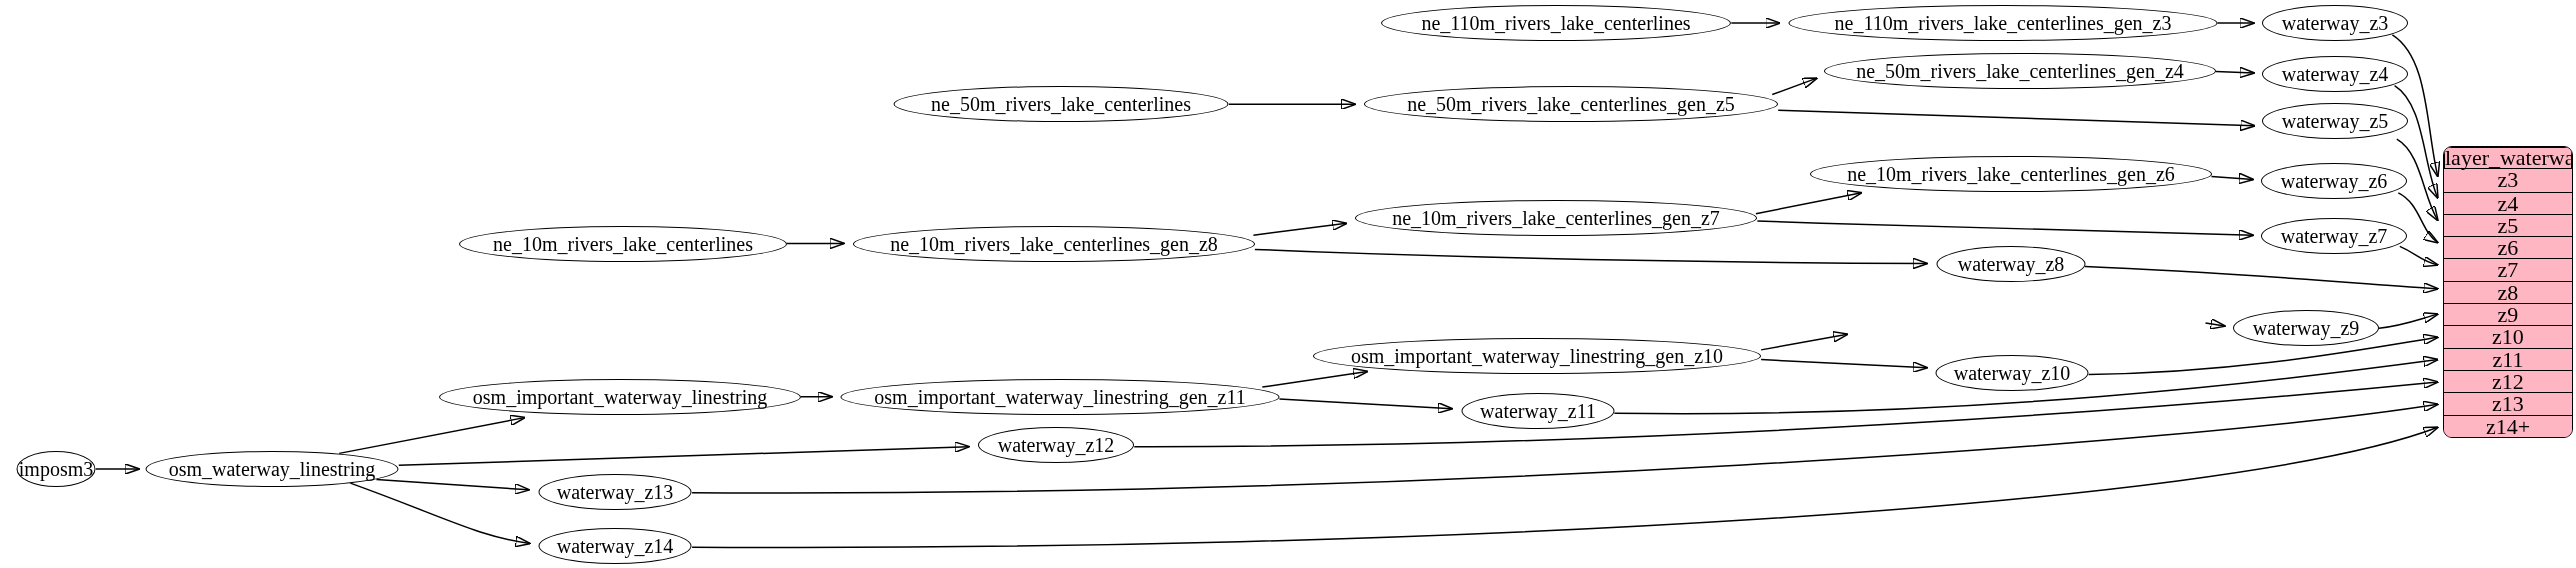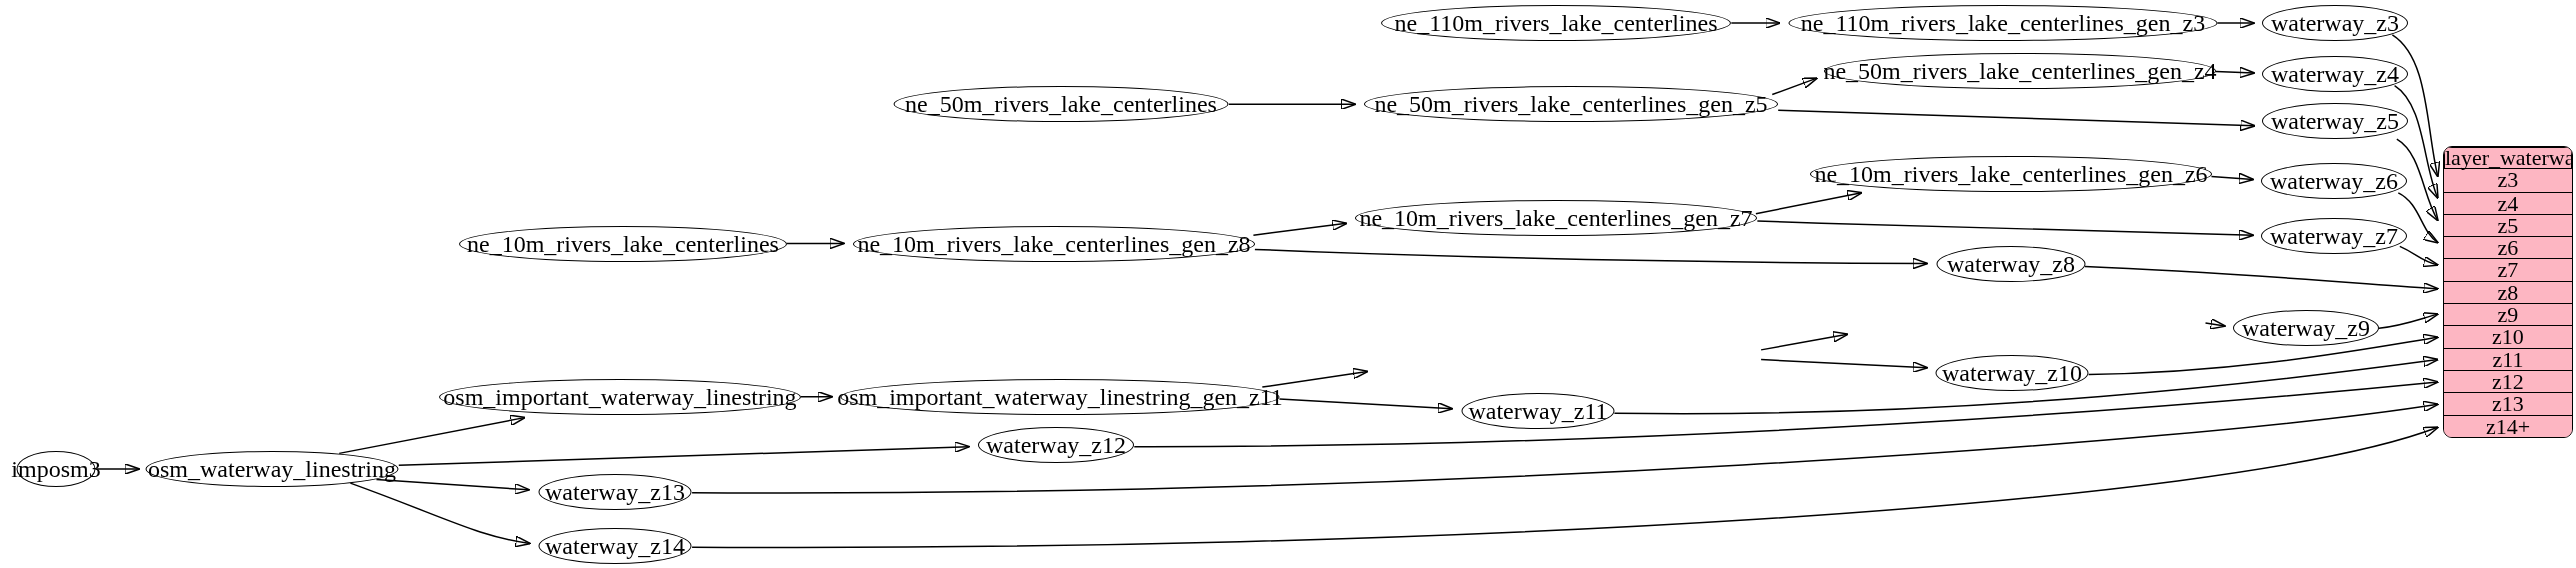--- a/index.html
+++ b/index.html
@@ -3,21 +3,21 @@
 <meta charset="utf-8">
 <style>
   html,body{margin:0;padding:0;background:#ffffff;}
   #canvas{position:relative;width:2576px;height:568px;background:#ffffff;overflow:hidden;
           font-family:"Liberation Serif","DejaVu Serif",serif;color:#000;}
   #edges{position:absolute;left:0;top:0;width:2576px;height:568px;}
   #edges path{fill:none;stroke:#000;stroke-width:2px;}
   .node{position:absolute;transform:translate(-50%,-50%);height:36px;
         border:1.5px solid #000;border-radius:50%;background:#fff;
         display:flex;align-items:center;justify-content:center;
-        font-size:24px;white-space:nowrap;box-sizing:border-box;}
+        font-size:20px;white-space:nowrap;box-sizing:border-box;}
   .ltable{position:absolute;left:2443px;top:146px;width:130px;
           border:1.5px solid #000;border-radius:9px;background:#fdb6c2;
           box-sizing:border-box;overflow:hidden;font-size:22px;}
   .lhead{height:22.3px;line-height:19.4px;text-align:center;border:1.5px solid #000;
          box-sizing:border-box;background:#fdb6c2;}
   .lrow{height:22.3px;line-height:21.6px;text-align:center;box-sizing:border-box;background:#fdb6c2;}
   .lrow + .lrow{border-top:1.5px solid #000;}
 </style>
 </head>
 <body>
@@ -66,20 +66,21 @@
       <path d="M1523,600 C2250,601 2930,547 3274,513" marker-end="url(#arr)"></path>
       <path d="M929,662 C1900,668 2940,596 3274,543" marker-end="url(#arr)"></path>
       <path d="M929,735 C1900,741 2990,683 3274,574" marker-end="url(#arr)"></path>
     </g>
   </svg>
 
   <div class="node" style="left:56px;top:469px;width:79px;">imposm3</div>
   <div class="node" style="left:272px;top:469px;width:253px;">osm_waterway_linestring</div>
   <div class="node" style="left:620px;top:397px;width:362px;">osm_important_waterway_linestring</div>
   <div class="node" style="left:1060px;top:397px;width:439px;">osm_important_waterway_linestring_gen_z11</div>
+  <div class="node" style="left:1537px;top:356px;width:448px;">osm_important_waterway_linestring_gen_z10</div>
   <div class="node" style="left:1556px;top:23px;width:350px;">ne_110m_rivers_lake_centerlines</div>
   <div class="node" style="left:2003px;top:23px;width:429px;">ne_110m_rivers_lake_centerlines_gen_z3</div>
   <div class="node" style="left:1061px;top:104px;width:335px;">ne_50m_rivers_lake_centerlines</div>
   <div class="node" style="left:1571px;top:104px;width:414px;">ne_50m_rivers_lake_centerlines_gen_z5</div>
   <div class="node" style="left:2020px;top:71px;width:392px;">ne_50m_rivers_lake_centerlines_gen_z4</div>
   <div class="node" style="left:623px;top:244px;width:328px;">ne_10m_rivers_lake_centerlines</div>
   <div class="node" style="left:1054px;top:244px;width:402px;">ne_10m_rivers_lake_centerlines_gen_z8</div>
   <div class="node" style="left:1556px;top:218px;width:402px;">ne_10m_rivers_lake_centerlines_gen_z7</div>
   <div class="node" style="left:2011px;top:174px;width:402px;">ne_10m_rivers_lake_centerlines_gen_z6</div>
   <div class="node" style="left:2335px;top:23px;width:146px;">waterway_z3</div>

